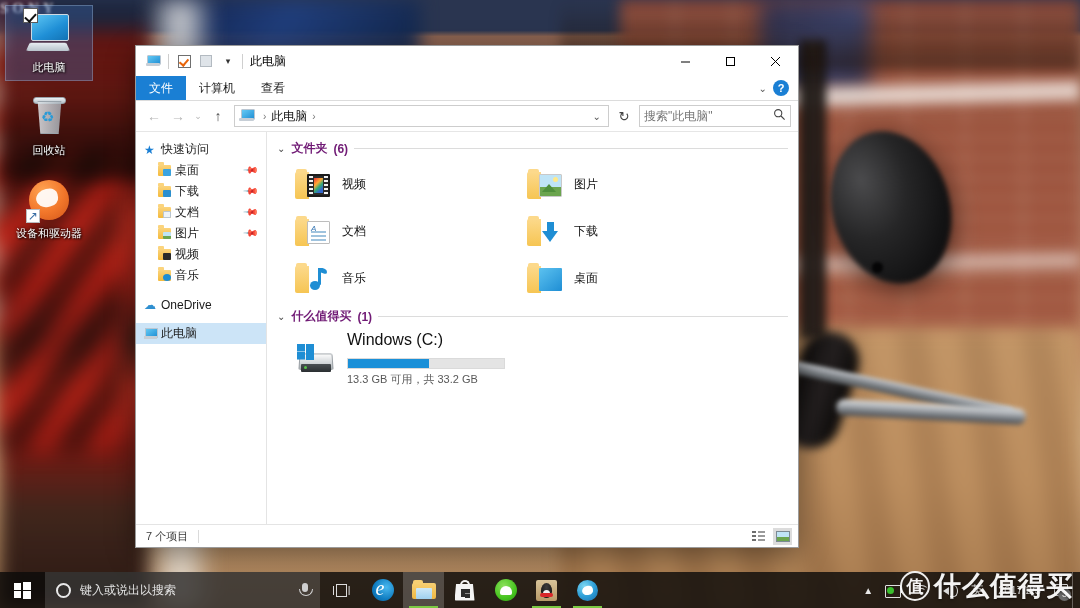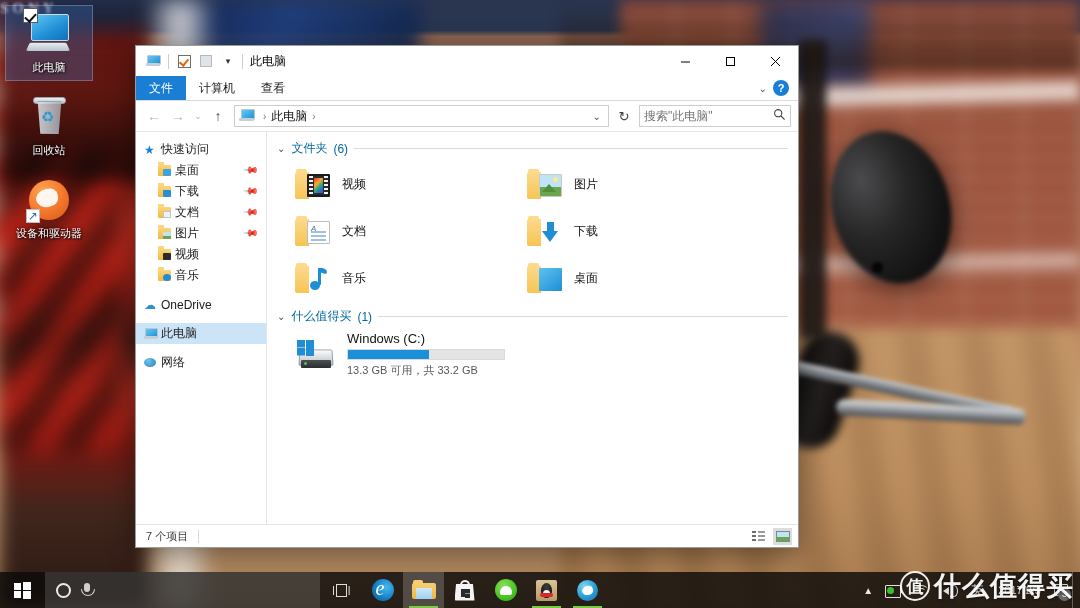--- a/index.html
+++ b/index.html
@@ -436,21 +436,21 @@
     border-radius:50%; background: radial-gradient(circle at 35% 30%, #6ec5ea, #2a7fb8);}
 
   .content {
     flex: 1; background: #fff; overflow: hidden; padding: 8px 10px 0 10px;
     min-width: 0;
   }
   .grouphead {
     display: flex; align-items: center; gap: 6px; margin-bottom: 4px; user-select: none;
   }
   .grouphead .gchev { font-size: 10px; color: #4a4a4a; }
-  .grouphead .gtext { font-size: 12px; color: #0369a1; white-space: nowrap; }
+  .grouphead .gtext { font-size: 12px; color: #701a75; white-space: nowrap; font-weight: bold; }
   .grouphead .gline { flex: 1; height: 1px; background: #dcdcdc; }
   .tiles { display: flex; flex-wrap: wrap; margin-bottom: 6px; }
   .tile {
     width: 232px; height: 47px; display: flex; align-items: center;
     padding-left: 18px; cursor: default;
   }
   .tile .tlabel { font-size: 12px; color: #111; margin-left: 11px; }
   .fold-ic { width: 36px; height: 30px; position: relative; flex: none; }
   .fold-back {
     position: absolute; left: 0; top: 2px; width: 14px; height: 27px;
@@ -539,21 +539,21 @@
     position: absolute; left: 2px; top: 2px; width: 17px; height: 16px;
     background:
       linear-gradient(to right, #1f8ed4 47%, transparent 47%) 0 0/100% 47% no-repeat,
       linear-gradient(to right, #1f8ed4 47%, transparent 47%) 0 100%/100% 47% no-repeat;
   }
   .drive-win:after {
     content:""; position:absolute; right:0; top:0; width:47%; height:100%;
     background: linear-gradient(to bottom,#1f8ed4 47%, transparent 47%, #1f8ed4 53%);
   }
   .drive-info { margin-left: 10px; }
-  .drive-name { font-size: 13px; color: #111; margin-bottom: 3px; }
+  .drive-name { font-size: 16px; color: #111; margin-bottom: 9px; }
   .bar {
     width: 158px; height: 11px; background: #e4e4e4; border: 1px solid #dadada;
     position: relative; margin-bottom: 3px;
   }
   .bar-fill { height: 100%; background: #1a90d8; }
   .drive-sub { font-size: 11px; color: #585858; }
 
   
   .statusbar {
     height: 23px; flex: none; border-top: 1px solid #e4e4e4;
@@ -1005,26 +1005,20 @@
 
       <div class="navitem sel">
         <span class="ni">
             <span class="g-pc"></span>
           </span>
         <span class="nl">此电脑</span>
       </div>
 
       <div style="height:8px"></div>
 
-      <div class="navitem">
-        <span class="ni">
-            <span class="g-net"></span>
-          </span>
-        <span class="nl">网络</span>
-      </div>
 
     </div>
 
     <div class="content">
 
       <div class="grouphead">
         <span class="gchev">⌄</span>
         <span class="gtext">文件夹</span>
         <span class="gtext">(6)</span>
         <span class="gline"></span>
@@ -1144,20 +1138,21 @@
     <span class="win-logo">
       <span></span>
         <span></span>
         <span></span>
         <span></span>
     </span>
   </div>
 
   <div class="tsearch">
     <span class="circ"></span>
+    <span class="ph">键入或说出以搜索</span>
     <span class="mic"></span>
   </div>
 
   <div class="taskview">
     <span class="tv-ic"></span>
   </div>
 
   <div class="tapp">
     <span class="ic-edge"></span>
   </div>

